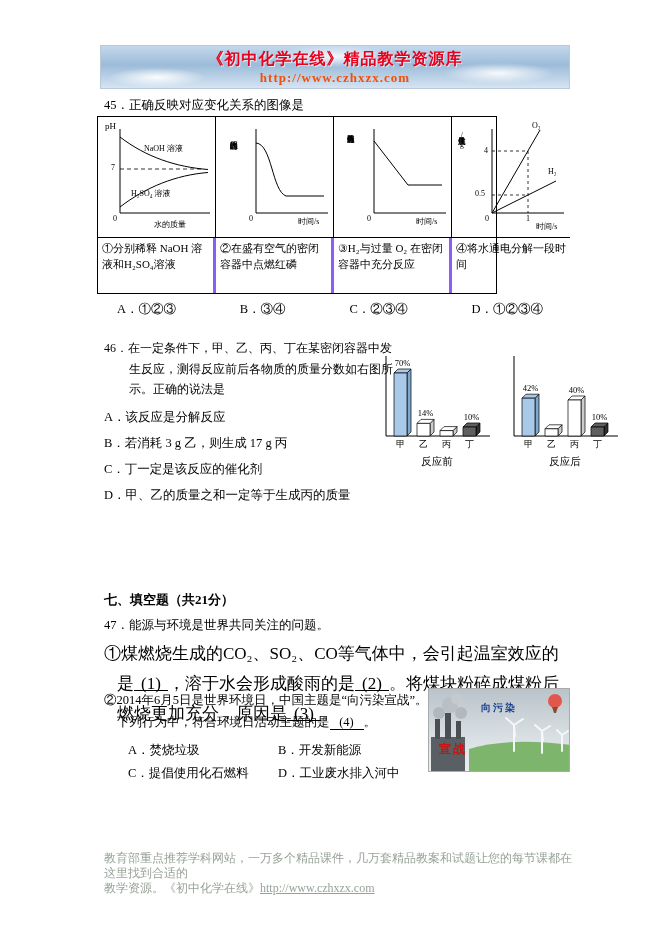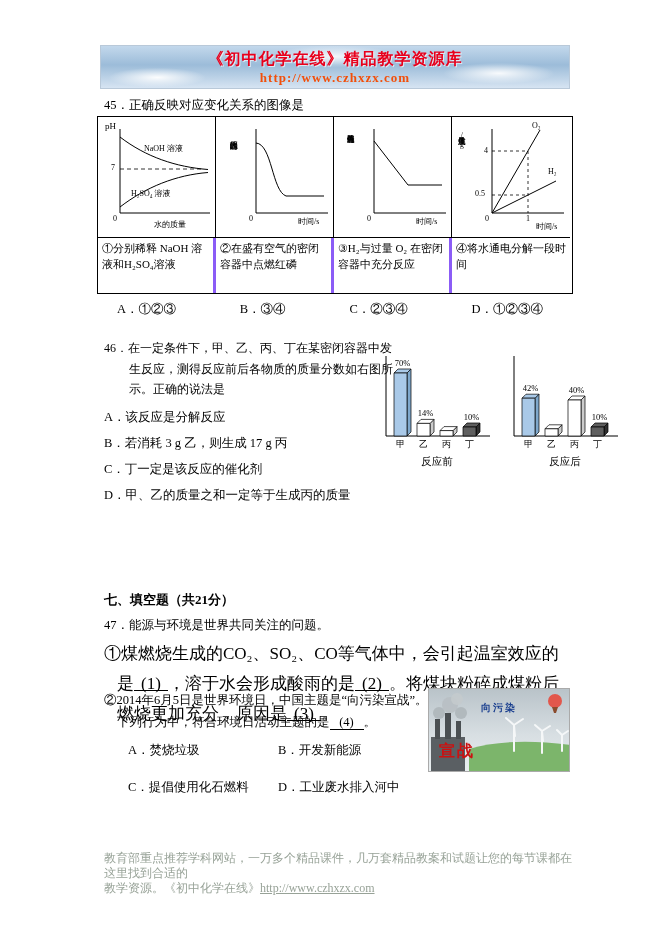--- a/index.html
+++ b/index.html
@@ -15,21 +15,21 @@
       radial-gradient(ellipse 80px 15px at 85% 65%, rgba(255,255,255,.9), rgba(255,255,255,0) 70%),
       linear-gradient(180deg,#c3d8ec 0%, #9cbcd9 45%, #d6e4f2 100%);
     border:1px solid #b9c9d9; }
   .banner-title { display:block; margin-top:3px; font-size:16px; font-weight:bold; color:#e8001c; letter-spacing:1px; text-shadow:1px 1px 0 rgba(255,255,255,.65); }
   .banner-url { display:block; font-size:13px; font-weight:bold; color:#f24f0a; letter-spacing:1px; }
 
   
   .stem { position:absolute; font-size:12.5px; }
 
   
-  .q45-table { position:absolute; left:97px; top:116px; width:476px; display:grid; grid-template-columns:repeat(4,118px); border:1px solid #000; background:#fff; }
+  .q45-table { position:absolute; left:97px; top:116px; width:400px; display:grid; grid-template-columns:repeat(4,118px); border:1px solid #000; background:#fff; }
   .q45-table .gcell { position:relative; height:121px; border-right:1px solid #000; border-bottom:1px solid #000; }
   .q45-table .ccell { min-height:55px; border-right:3px solid #8b5cf6; padding:3px 4px; font-size:11px; line-height:1.45; }
   .q45-table .gcell:nth-child(4), .q45-table .ccell:nth-child(8) { border-right:none; }
   .gcell svg { position:absolute; left:0; top:0; }
   .glabel { position:absolute; font-size:8px; line-height:1; white-space:nowrap; }
   .vlabel { position:absolute; writing-mode:vertical-rl; text-orientation:upright; font-size:7.5px; line-height:1.1; }
 
   .q45-options { position:absolute; left:117px; top:301px; width:426px; display:flex; justify-content:space-between; font-size:12.5px; }
 
   
@@ -40,29 +40,29 @@
   .chart { width:118px; }
   .chart svg { display:block; }
   .chart-caption { text-align:center; font-size:10.5px; margin-top:1px; }
   svg text { font-family:"Liberation Serif", serif; }
 
   
   .sec7 { position:absolute; left:104px; top:591px; font-size:13px; font-weight:bold; }
   .q47-stem { position:absolute; left:104px; top:617px; font-size:12.5px; }
   .q47-p1 { position:absolute; left:104px; top:639px; width:466px; font-size:17px; line-height:1.75; padding-left:13px; text-indent:-13px; }
   .q47-p2 { position:absolute; left:104px; top:690px; width:326px; font-size:12.5px; line-height:1.75; padding-left:13px; text-indent:-13px; }
-  .q47-options { position:absolute; left:128px; top:742px; width:300px; display:grid; grid-template-columns:150px 1fr; row-gap:20px; font-size:12.5px; }
+  .q47-options { position:absolute; left:128px; top:742px; width:300px; display:grid; grid-template-columns:150px 1fr; row-gap:6px; font-size:12.5px; }
   .blank { display:inline-block; min-width:34px; text-align:center; border-bottom:1px solid #000; line-height:13px; text-indent:0; }
 
   
   .poster { position:absolute; left:428px; top:688px; width:142px; height:84px; border:1px solid #aaa; overflow:hidden;
     background:linear-gradient(180deg,#b9c3c9 0%, #d7dee2 55%, #e9eef0 100%); }
   .poster svg { position:absolute; left:0; top:0; }
   .poster-word1 { position:absolute; left:52px; top:12px; font-size:10px; font-weight:bold; color:#1a3f8f; letter-spacing:2px; }
-  .poster-word2 { position:absolute; left:10px; top:52px; font-size:16px; font-weight:bold; color:#cc1111; letter-spacing:2px; }
+  .poster-word2 { position:absolute; left:10px; top:52px; font-size:12px; font-weight:bold; color:#cc1111; letter-spacing:2px; }
 
   
   .footer { position:absolute; left:104px; top:851px; width:472px; font-size:12px; color:#97a297; line-height:15px; }
   .footer .url { text-decoration:underline; }
 </style>
 </head>
 <body>
 
 <div class="page">
 

